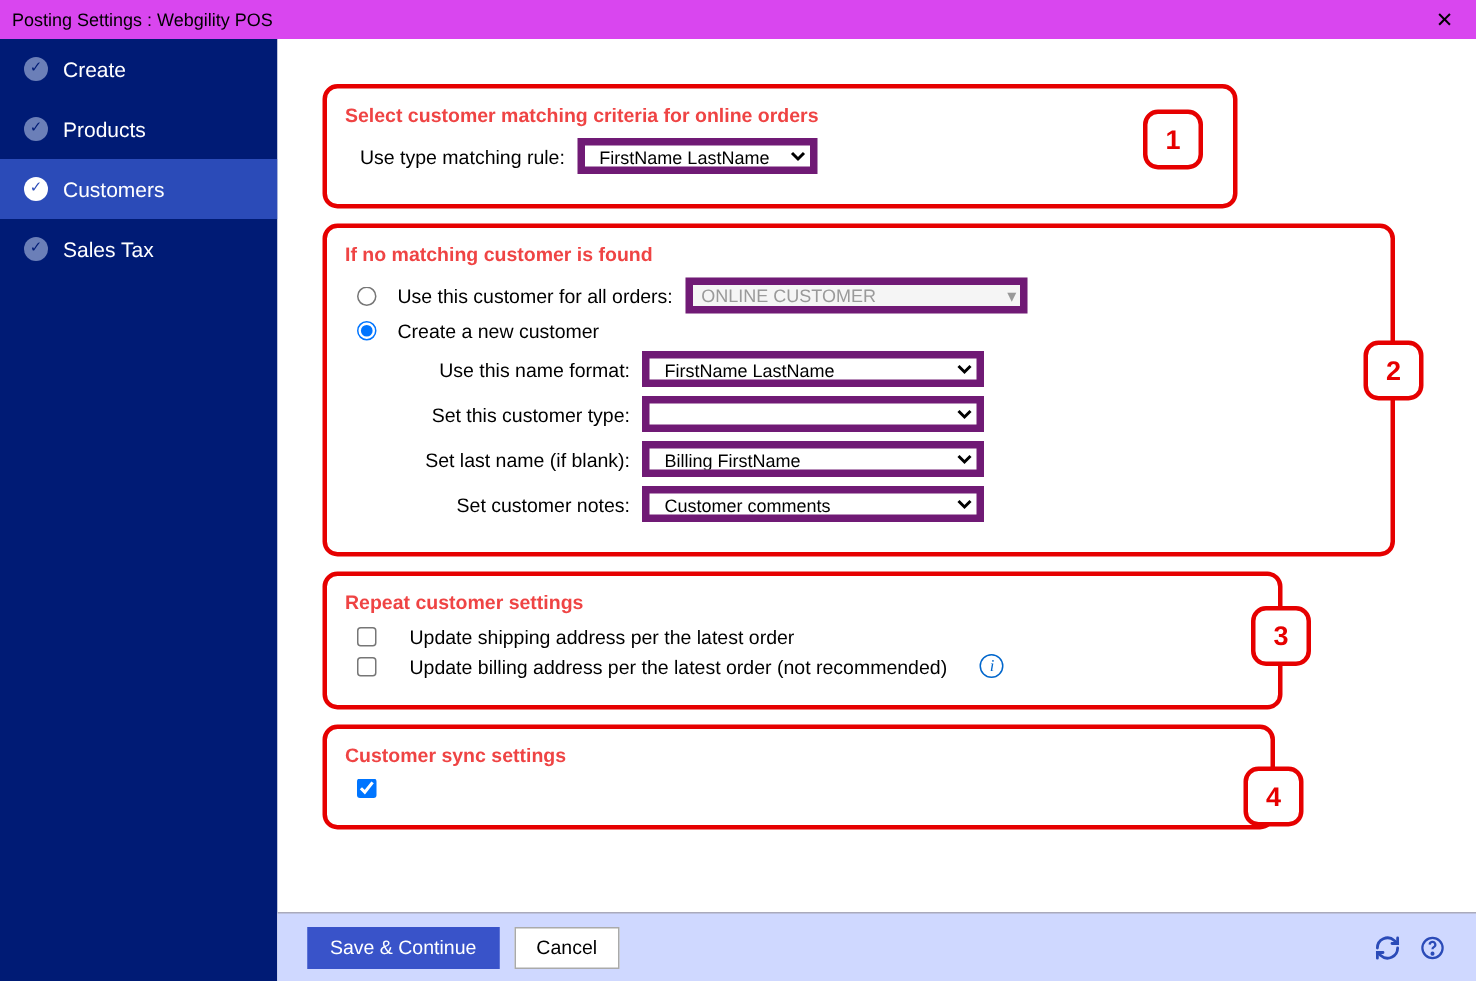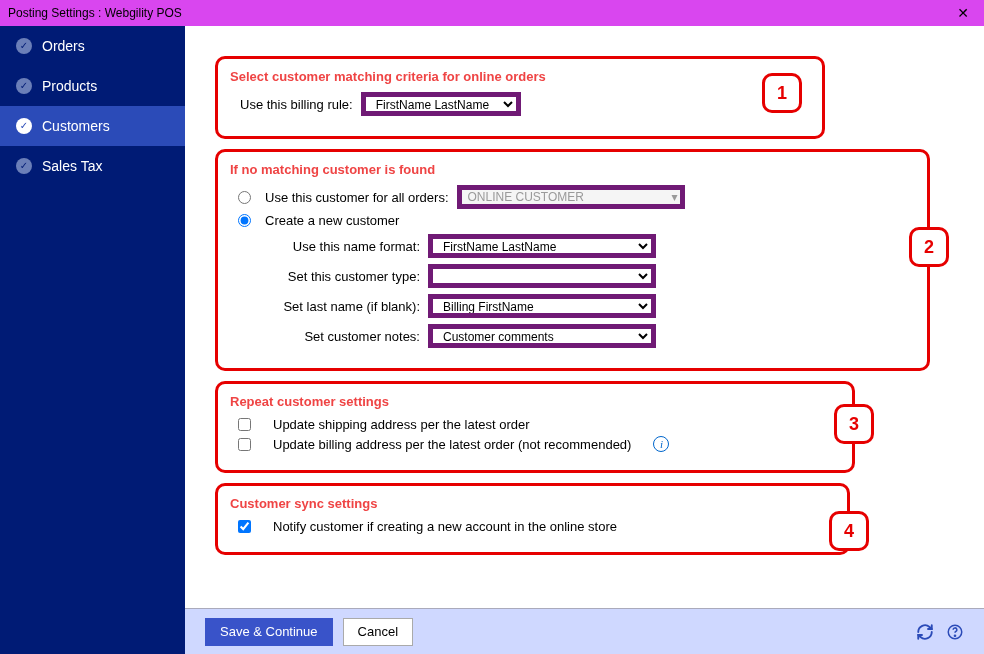--- a/index.html
+++ b/index.html
@@ -45,21 +45,21 @@
 
 <div class="window">
   <div class="titlebar">
     <span>Posting Settings : Webgility POS</span>
     <span class="close">✕</span>
   </div>
   <div class="body">
     <div class="sidebar">
       <div class="sidebar-item">
         <span class="check-icon">✓</span>
-        <span>Orders</span>
+        <span>Create</span>
       </div>
       <div class="sidebar-item">
         <span class="check-icon">✓</span>
         <span>Products</span>
       </div>
       <div class="sidebar-item active">
         <span class="check-icon">✓</span>
         <span>Customers</span>
       </div>
       <div class="sidebar-item">
@@ -68,21 +68,21 @@
       </div>
     </div>
 
     <div class="content-pane">
       <div class="content">
 
         <div class="section-box first-group" style="width:610px;">
           <div class="callout" style="right:20px; top:14px;">1</div>
           <div class="section-title">Select customer matching criteria for online orders</div>
           <div class="formrow">
-            <span class="label">Use this billing rule:</span>
+            <span class="label">Use type matching rule:</span>
             <select>
               <option>FirstName LastName</option>
             </select>
           </div>
         </div>
 
         <div class="section-box section2-wrap">
           <div class="callout" style="right:-22px; top:75px;">2</div>
           <div class="section-title">If no matching customer is found</div>
           <div class="radio-row">
@@ -129,21 +129,20 @@
             <span class="label">Update billing address per the latest order (not recommended)</span>
             <span class="info-icon">i</span>
           </div>
         </div>
 
         <div class="section-box section4-wrap">
           <div class="callout" style="right:-22px; top:25px;">4</div>
           <div class="section-title">Customer sync settings</div>
           <div class="chk-row">
             <input type="checkbox" checked="" style="">
-            <span class="label">Notify customer if creating a new account in the online store</span>
           </div>
         </div>
 
       </div>
 
       <div class="footer">
         <button class="btn primary">Save &amp; Continue</button>
         <button class="btn">Cancel</button>
         <div class="footer-right">
           <span class="ficon">

